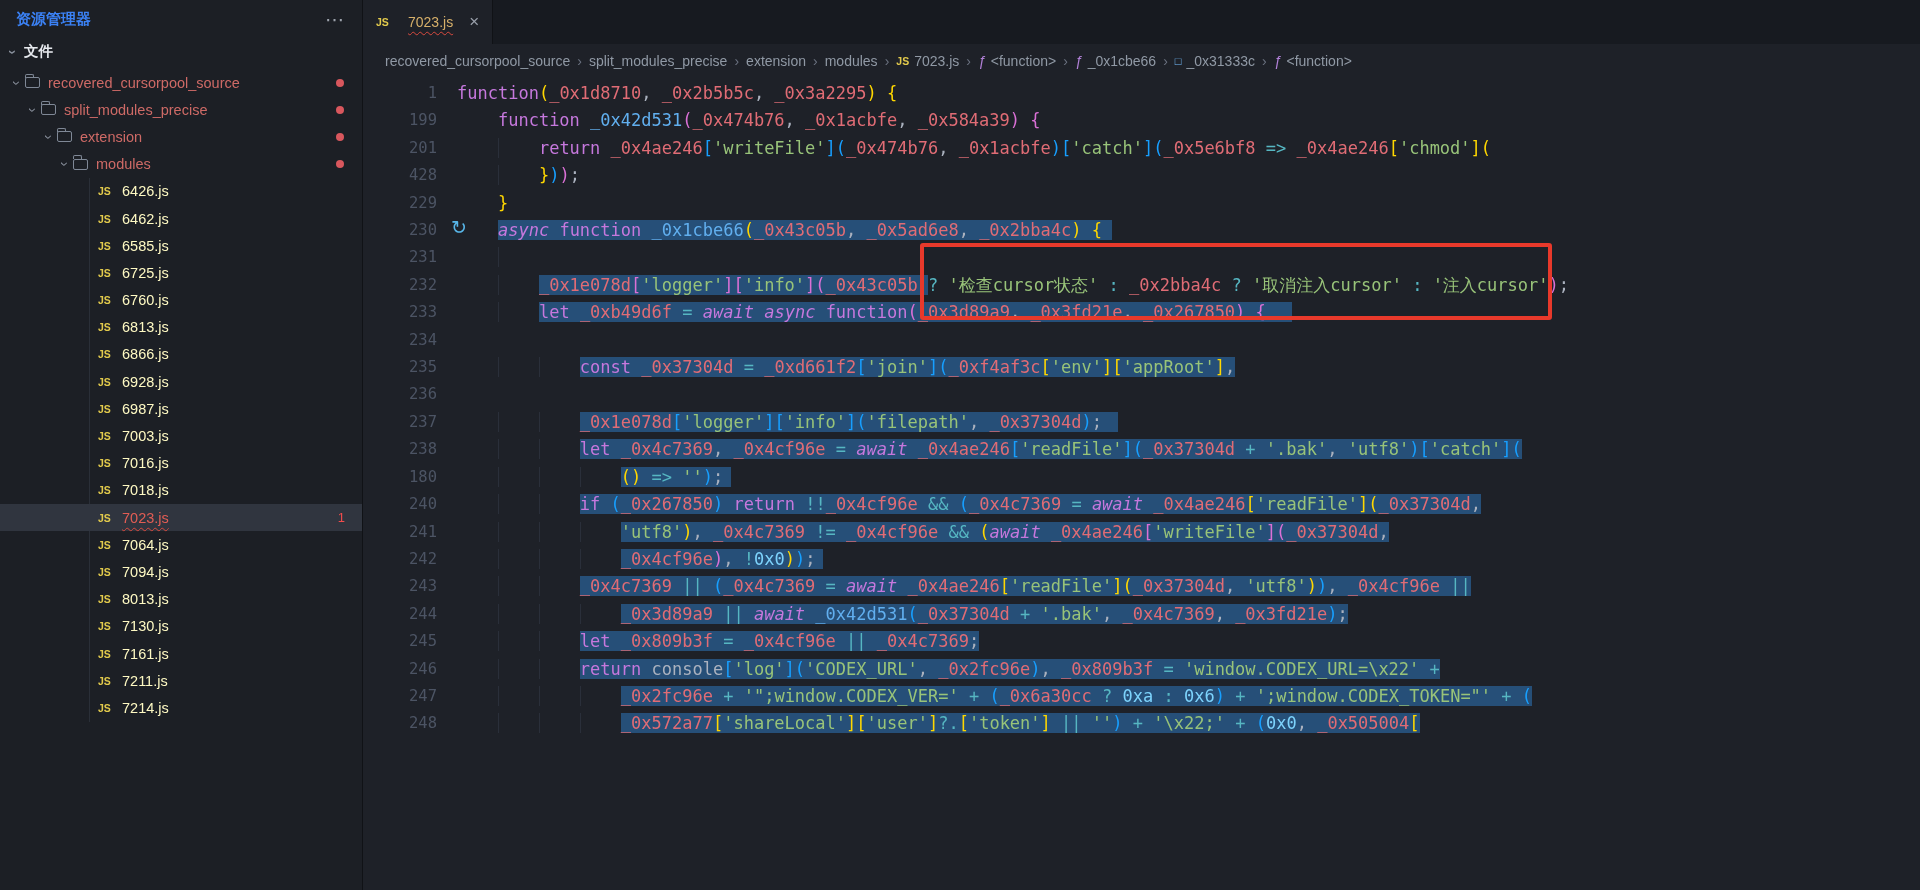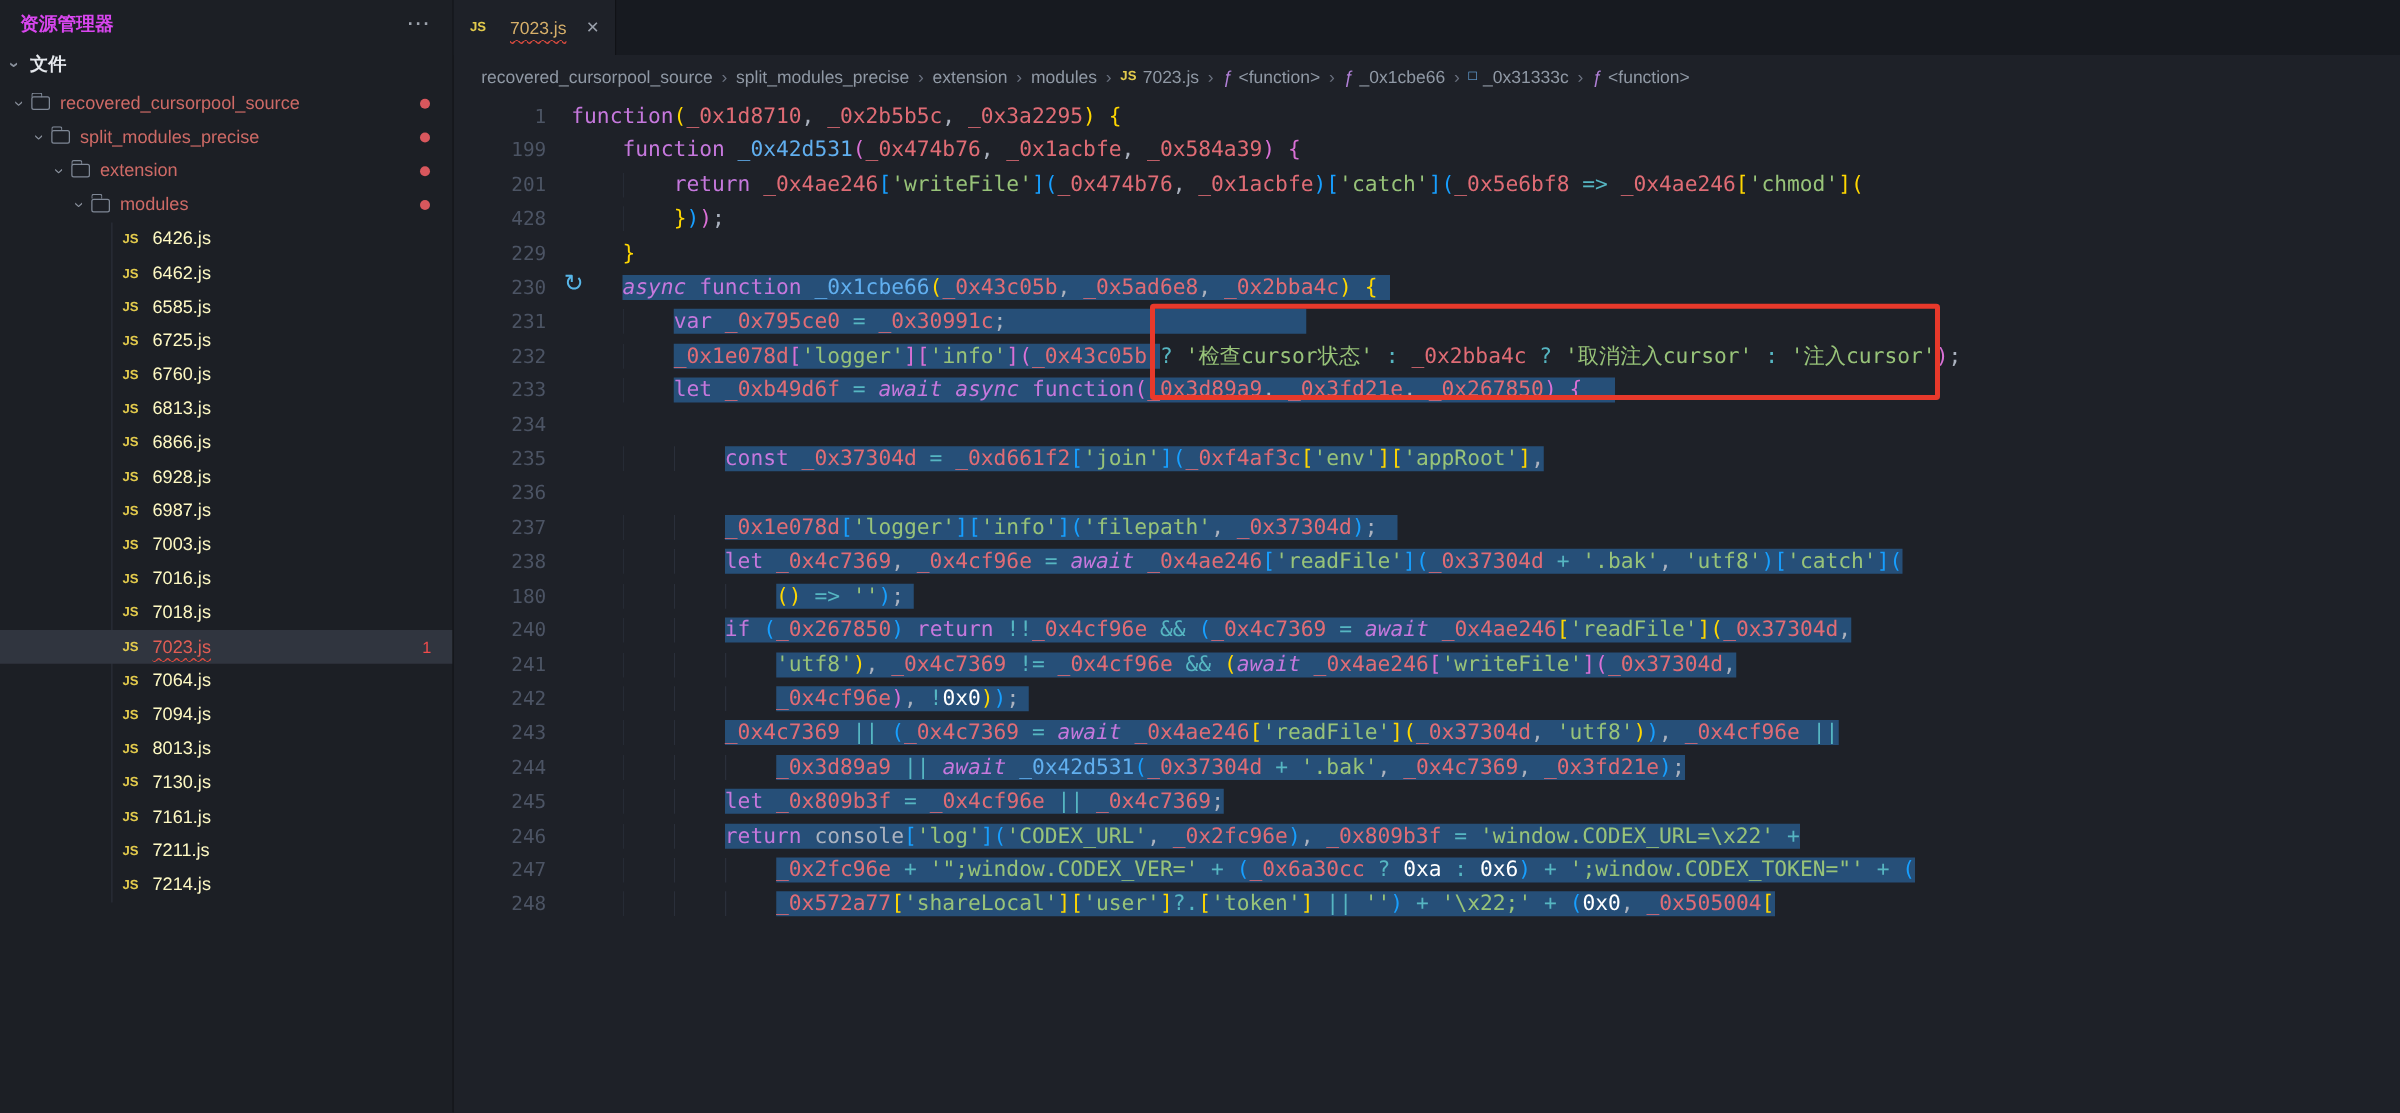--- a/index.html
+++ b/index.html
@@ -3,21 +3,21 @@
 <meta charset="utf-8">
 <style>
   *{margin:0;padding:0;box-sizing:border-box}
   html,body{width:1920px;height:890px;overflow:hidden}
   body{background:#1e2128;color:#abb2bf;font-family:"Liberation Sans",sans-serif}
   .app{display:flex;width:100%;height:100%}
 
   
   .sidebar{width:363px;flex:none;background:#1c1f25;border-right:1px solid #101216;display:flex;flex-direction:column}
   .sb-header{height:38px;display:flex;align-items:center;justify-content:space-between;padding:0 16px;flex:none}
-  .sb-title{color:#d946ef;font-size:15px;font-weight:bold}
+  .sb-title{color:#3b82f6;font-size:15px;font-weight:bold}
   .sb-more{color:#9da3ad;font-size:19px;cursor:pointer;letter-spacing:2px}
   .sb-section{height:27px;display:flex;align-items:center;gap:5px;padding-left:6px;color:#e6e9ee;font-weight:bold;font-size:14.5px;flex:none;cursor:pointer}
   .chev{color:#8a919d;display:inline-block;font-size:14px;width:13px;text-align:center}
   .rot{transform:rotate(90deg)}
   .tree{flex:1;padding-top:4px;font-size:14.5px;position:relative;overflow:hidden}
   .row{height:27.2px;display:flex;align-items:center;position:relative;cursor:pointer;white-space:nowrap}
   .row.selected{background:#30353f}
   .folder-icon{width:15px;height:11px;border:1.5px solid #7f8896;border-radius:2px;position:relative;margin:0 8px 0 2px;flex:none}
   .folder-icon::before{content:'';position:absolute;top:-4.5px;left:-1.5px;width:7px;height:3px;border:1.5px solid #7f8896;border-bottom:none;border-radius:2px 2px 0 0}
   .folder-name{color:#ce6a66}
@@ -45,21 +45,21 @@
   
   .code{flex:1;position:relative;padding-top:2px;font-family:"DejaVu Sans Mono","Liberation Mono",monospace;font-size:17px;line-height:27.4px;overflow:hidden}
   .cl{display:flex;white-space:pre}
   .ln{width:94px;padding-right:20px;text-align:right;color:#4c5464;flex:none;font-size:15.5px;cursor:pointer}
   .lc{white-space:pre}
   .sel{background:#264f78}
   .ig{box-shadow:inset 1px 0 0 #2a2f3a}
   .s{color:#98c379}
   .k{color:#c678dd}
   .ki{color:#c678dd;font-style:italic}
-  .n{color:#ffffff}
+  .n{color:#7dd3fc}
   .v{color:#e06c75}
   .f{color:#61afef}
   .o{color:#56b6c2}
   .b0{color:#ffd700}.b1{color:#da70d6}.b2{color:#179fff}
 
   .annotation{position:absolute;left:557px;top:243px;width:632px;height:77px;border:4px solid #e8392b;border-radius:3px;z-index:6;pointer-events:none}
   .gutter-icon{position:absolute;left:88px;top:218px;color:#58b6e8;font-size:19px;z-index:5;line-height:1;cursor:pointer}
 </style>
 </head>
 <body>
@@ -236,21 +236,21 @@
           <span>&lt;function&gt;</span>
         </span>
       </div>
     <div class="code" id="code">
         <div class="cl"><span class="ln">1</span><span class="lc"><span class="k">function</span><span class="b0">(</span><span class="v">_0x1d8710</span>, <span class="v">_0x2b5b5c</span>, <span class="v">_0x3a2295</span><span class="b0">)</span> <span class="b0">{</span></span></div>
         <div class="cl"><span class="ln">199</span><span class="lc"><span class="">    </span><span class="k">function</span> <span class="f">_0x42d531</span><span class="b1">(</span><span class="v">_0x474b76</span>, <span class="v">_0x1acbfe</span>, <span class="v">_0x584a39</span><span class="b1">)</span> <span class="b1">{</span></span></div>
         <div class="cl"><span class="ln">201</span><span class="lc"><span class="">    </span><span class="ig">    </span><span class="k">return</span> <span class="v">_0x4ae246</span><span class="b2">[</span><span class="s">'writeFile'</span><span class="b2">]</span><span class="b2">(</span><span class="v">_0x474b76</span>, <span class="v">_0x1acbfe</span><span class="b2">)</span><span class="b2">[</span><span class="s">'catch'</span><span class="b2">]</span><span class="b2">(</span><span class="v">_0x5e6bf8</span> <span class="o">=&gt;</span> <span class="v">_0x4ae246</span><span class="b0">[</span><span class="s">'chmod'</span><span class="b0">]</span><span class="b0">(</span></span></div>
         <div class="cl"><span class="ln">428</span><span class="lc"><span class="">    </span><span class="ig">    </span><span class="b0">}</span><span class="b2">)</span><span class="b1">)</span>;</span></div>
         <div class="cl"><span class="ln">229</span><span class="lc"><span class="">    </span><span class="b0">}</span></span></div>
         <div class="cl"><span class="ln">230</span><span class="lc"><span class="">    </span><span class="sel" style="padding-right:10px"><span class="ki">async</span> <span class="k">function</span> <span class="f">_0x1cbe66</span><span class="b0">(</span><span class="v">_0x43c05b</span>, <span class="v">_0x5ad6e8</span>, <span class="v">_0x2bba4c</span><span class="b0">)</span> <span class="b0">{</span></span></span></div>
-        <div class="cl"><span class="ln">231</span><span class="lc"><span class="">    </span><span class="ig">    </span><span class="sel" style="padding-right:240px"><span class="k">var</span> <span class="v">_0x795ce0</span> <span class="o">=</span> <span class="v">_0x30991c</span>;</span></span></div>
+        <div class="cl"><span class="ln">231</span><span class="lc"><span class="">    </span><span class="ig">    </span></span></div>
         <div class="cl"><span class="ln">232</span><span class="lc"><span class="">    </span><span class="ig">    </span><span class="sel" style="padding-right:0px"><span class="v">_0x1e078d</span><span class="b1">[</span><span class="s">'logger'</span><span class="b1">]</span><span class="b1">[</span><span class="s">'info'</span><span class="b1">]</span><span class="b1">(</span><span class="v">_0x43c05b</span> </span><span class="o">?</span> <span class="s">'检查cursor状态'</span> <span class="o">:</span> <span class="v">_0x2bba4c</span> <span class="o">?</span> <span class="s">'取消注入cursor'</span> <span class="o">:</span> <span class="s">'注入cursor'</span><span class="b1">)</span>;</span></div>
         <div class="cl"><span class="ln">233</span><span class="lc"><span class="">    </span><span class="ig">    </span><span class="sel" style="padding-right:26px"><span class="k">let</span> <span class="v">_0xb49d6f</span> <span class="o">=</span> <span class="ki">await</span> <span class="ki">async</span> <span class="k">function</span><span class="b1">(</span><span class="v">_0x3d89a9</span>, <span class="v">_0x3fd21e</span>, <span class="v">_0x267850</span><span class="b1">)</span> <span class="b1">{</span></span></span></div>
         <div class="cl"><span class="ln">234</span></div>
         <div class="cl"><span class="ln">235</span><span class="lc"><span class="">    </span><span class="ig">    </span><span class="ig">    </span><span class="sel" style="padding-right:0px"><span class="k">const</span> <span class="v">_0x37304d</span> <span class="o">=</span> <span class="v">_0xd661f2</span><span class="b2">[</span><span class="s">'join'</span><span class="b2">]</span><span class="b2">(</span><span class="v">_0xf4af3c</span><span class="b0">[</span><span class="s">'env'</span><span class="b0">]</span><span class="b0">[</span><span class="s">'appRoot'</span><span class="b0">]</span>,</span></span></div>
         <div class="cl"><span class="ln">236</span></div>
         <div class="cl"><span class="ln">237</span><span class="lc"><span class="">    </span><span class="ig">    </span><span class="ig">    </span><span class="sel" style="padding-right:16px"><span class="v">_0x1e078d</span><span class="b2">[</span><span class="s">'logger'</span><span class="b2">]</span><span class="b2">[</span><span class="s">'info'</span><span class="b2">]</span><span class="b2">(</span><span class="s">'filepath'</span>, <span class="v">_0x37304d</span><span class="b2">)</span>;</span></span></div>
         <div class="cl"><span class="ln">238</span><span class="lc"><span class="">    </span><span class="ig">    </span><span class="ig">    </span><span class="sel" style="padding-right:0px"><span class="k">let</span> <span class="v">_0x4c7369</span>, <span class="v">_0x4cf96e</span> <span class="o">=</span> <span class="ki">await</span> <span class="v">_0x4ae246</span><span class="b2">[</span><span class="s">'readFile'</span><span class="b2">]</span><span class="b2">(</span><span class="v">_0x37304d</span> <span class="o">+</span> <span class="s">'.bak'</span>, <span class="s">'utf8'</span><span class="b2">)</span><span class="b2">[</span><span class="s">'catch'</span><span class="b2">]</span><span class="b2">(</span></span></span></div>
         <div class="cl"><span class="ln">180</span><span class="lc"><span class="">    </span><span class="ig">    </span><span class="ig">    </span><span class="ig">    </span><span class="sel" style="padding-right:8px"><span class="b0">(</span><span class="b0">)</span> <span class="o">=&gt;</span> <span class="s">''</span><span class="b2">)</span>;</span></span></div>
         <div class="cl"><span class="ln">240</span><span class="lc"><span class="">    </span><span class="ig">    </span><span class="ig">    </span><span class="sel" style="padding-right:0px"><span class="k">if</span> <span class="b2">(</span><span class="v">_0x267850</span><span class="b2">)</span> <span class="k">return</span> <span class="o">!</span><span class="o">!</span><span class="v">_0x4cf96e</span> <span class="o">&amp;&amp;</span> <span class="b2">(</span><span class="v">_0x4c7369</span> <span class="o">=</span> <span class="ki">await</span> <span class="v">_0x4ae246</span><span class="b0">[</span><span class="s">'readFile'</span><span class="b0">]</span><span class="b0">(</span><span class="v">_0x37304d</span>,</span></span></div>
         <div class="cl"><span class="ln">241</span><span class="lc"><span class="">    </span><span class="ig">    </span><span class="ig">    </span><span class="ig">    </span><span class="sel" style="padding-right:0px"><span class="s">'utf8'</span><span class="b0">)</span>, <span class="v">_0x4c7369</span> <span class="o">!=</span> <span class="v">_0x4cf96e</span> <span class="o">&amp;&amp;</span> <span class="b0">(</span><span class="ki">await</span> <span class="v">_0x4ae246</span><span class="b1">[</span><span class="s">'writeFile'</span><span class="b1">]</span><span class="b1">(</span><span class="v">_0x37304d</span>,</span></span></div>

